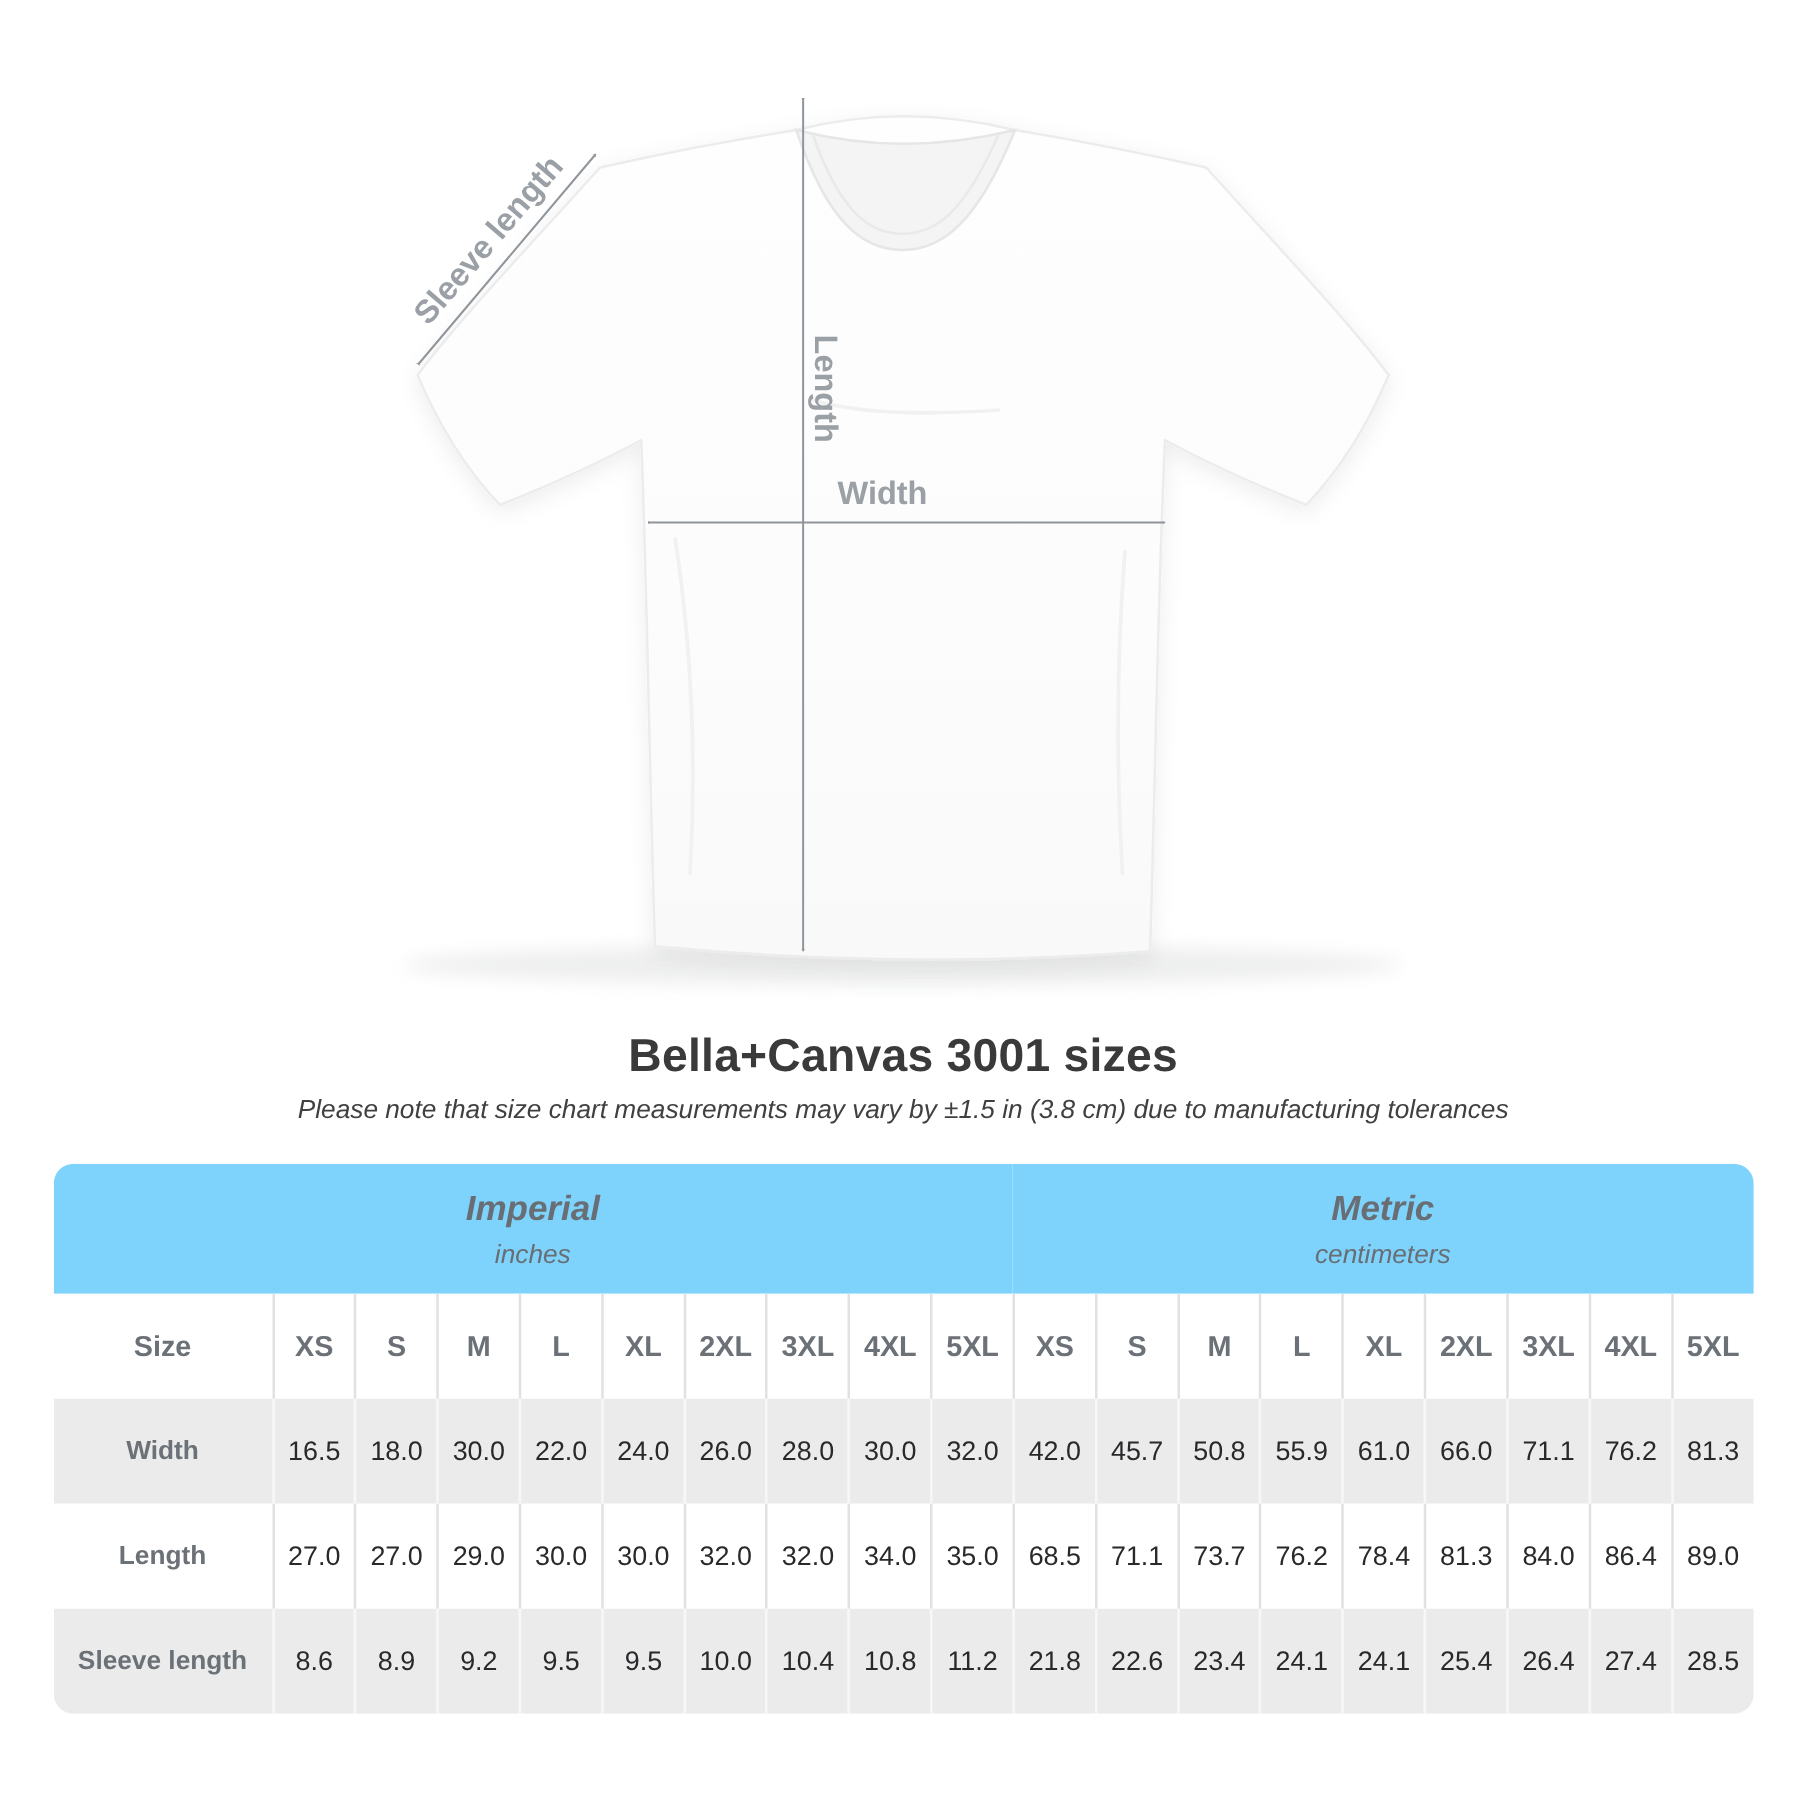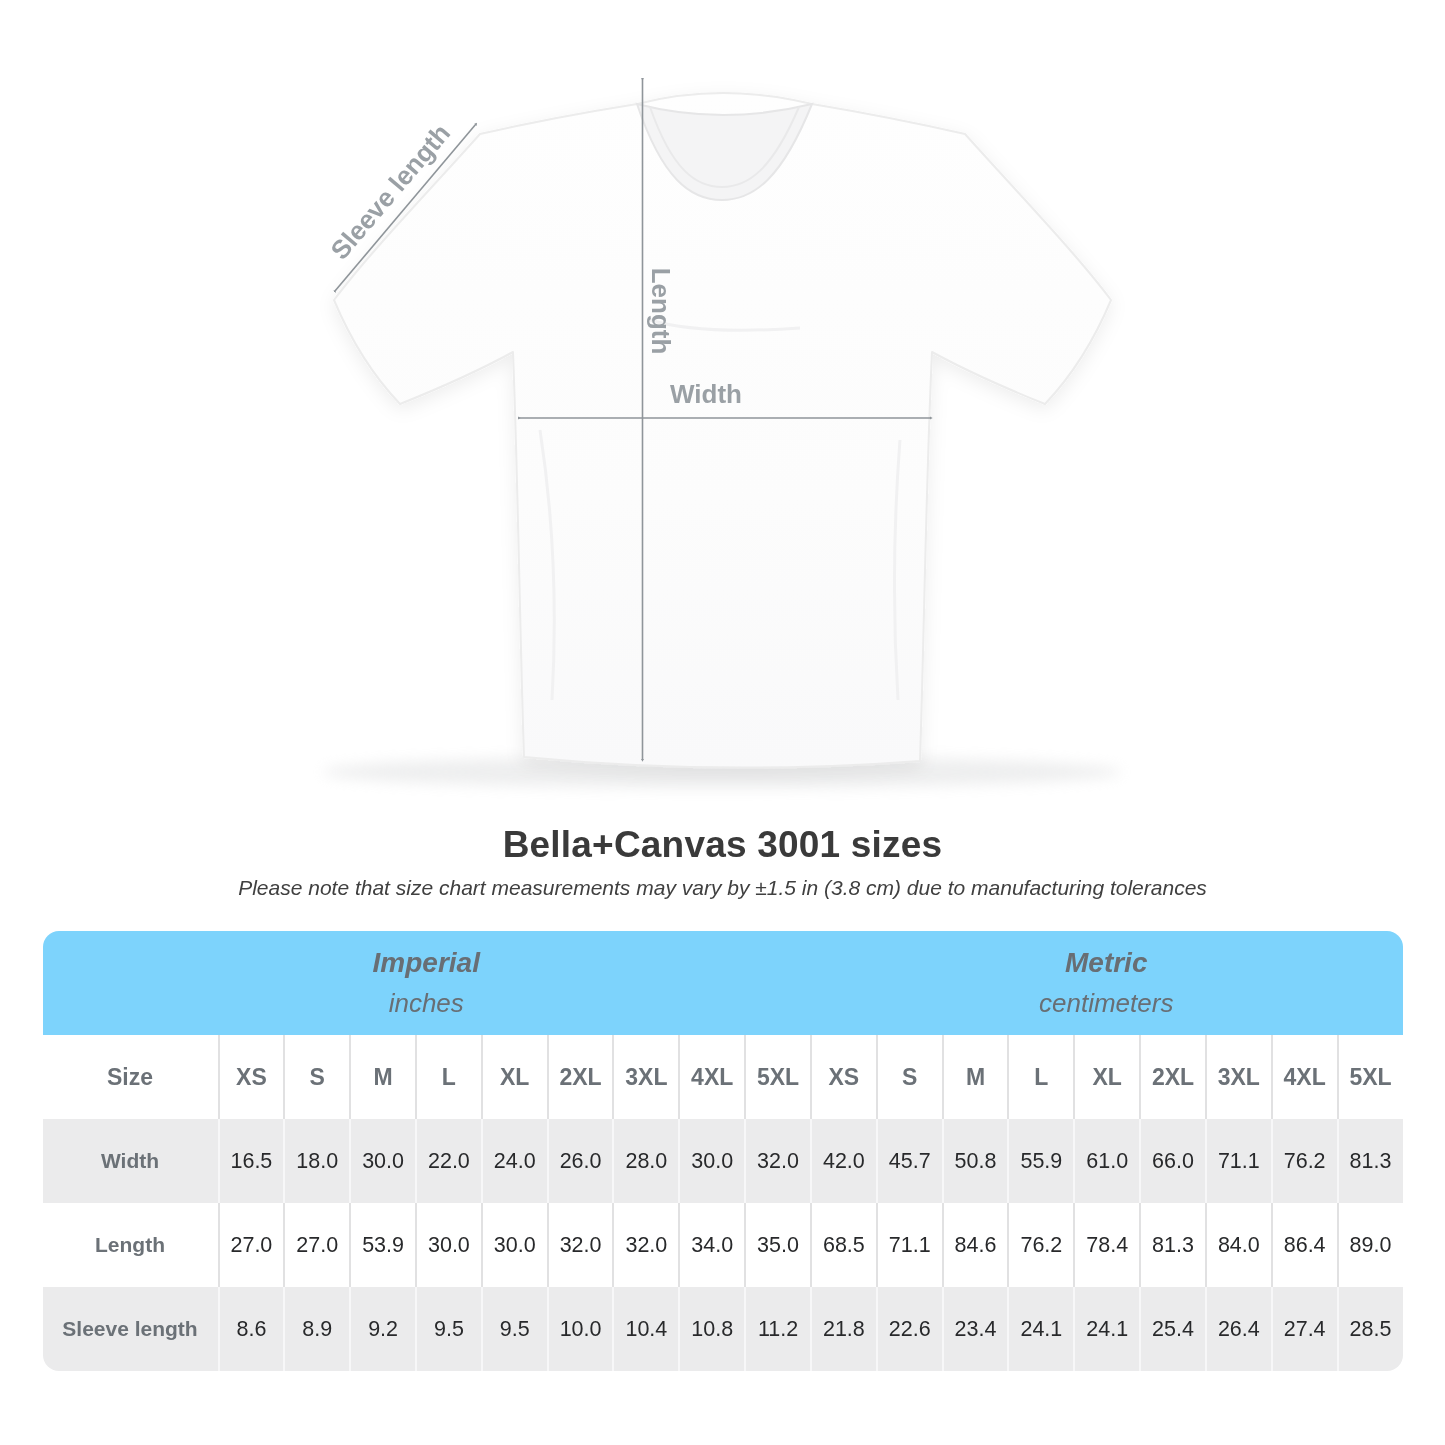--- a/index.html
+++ b/index.html
@@ -54,21 +54,21 @@
     height:104px;
   }
   .group-label{
     font-size:28px;
     font-weight:bold;
     font-style:italic;
     color:#686e74;
   }
   .group-unit{
     margin-top:9px;
-    font-size:26px;
+    font-size:21px;
     font-style:italic;
     color:#686e74;
   }
   tr.header-row td{
     background:#ffffff;
     height:84px;
     font-size:23px;
     font-weight:bold;
     color:#6b7177;
   }
@@ -220,30 +220,30 @@
           <td>61.0</td>
           <td>66.0</td>
           <td>71.1</td>
           <td>76.2</td>
           <td>81.3</td>
         </tr>
       <tr class="data-row row-white" data-row="r1">
         <td class="row-label">Length</td>
       <td>27.0</td>
           <td>27.0</td>
-          <td>53.9</td>
+          <td>29.0</td>
           <td>30.0</td>
           <td>30.0</td>
           <td>32.0</td>
           <td>32.0</td>
           <td>34.0</td>
           <td>35.0</td>
           <td>68.5</td>
           <td>71.1</td>
-          <td>84.6</td>
+          <td>73.7</td>
           <td>76.2</td>
           <td>78.4</td>
           <td>81.3</td>
           <td>84.0</td>
           <td>86.4</td>
           <td>89.0</td>
         </tr>
       <tr class="data-row row-grey" data-row="r2">
         <td class="row-label">Sleeve length</td>
       <td>8.6</td>

